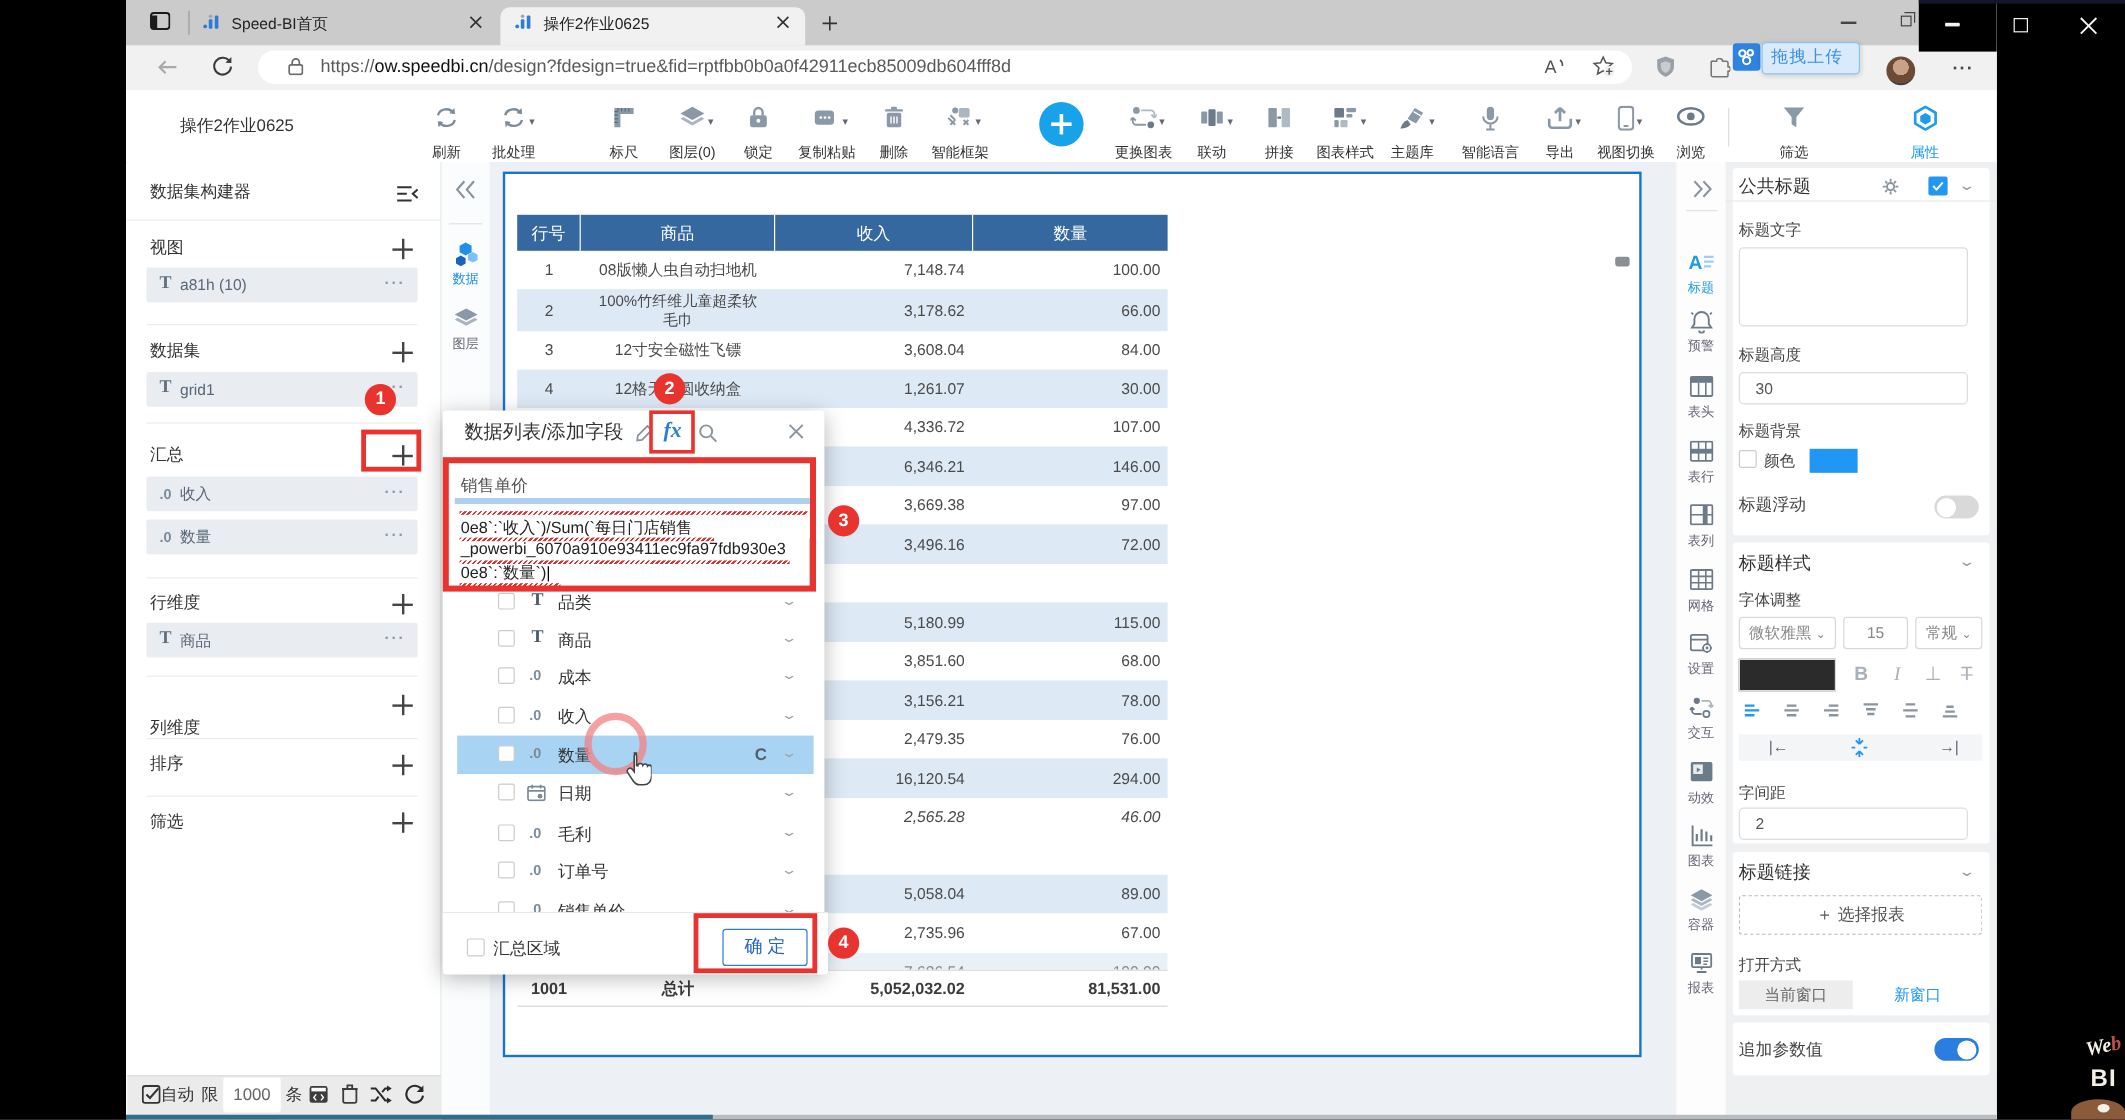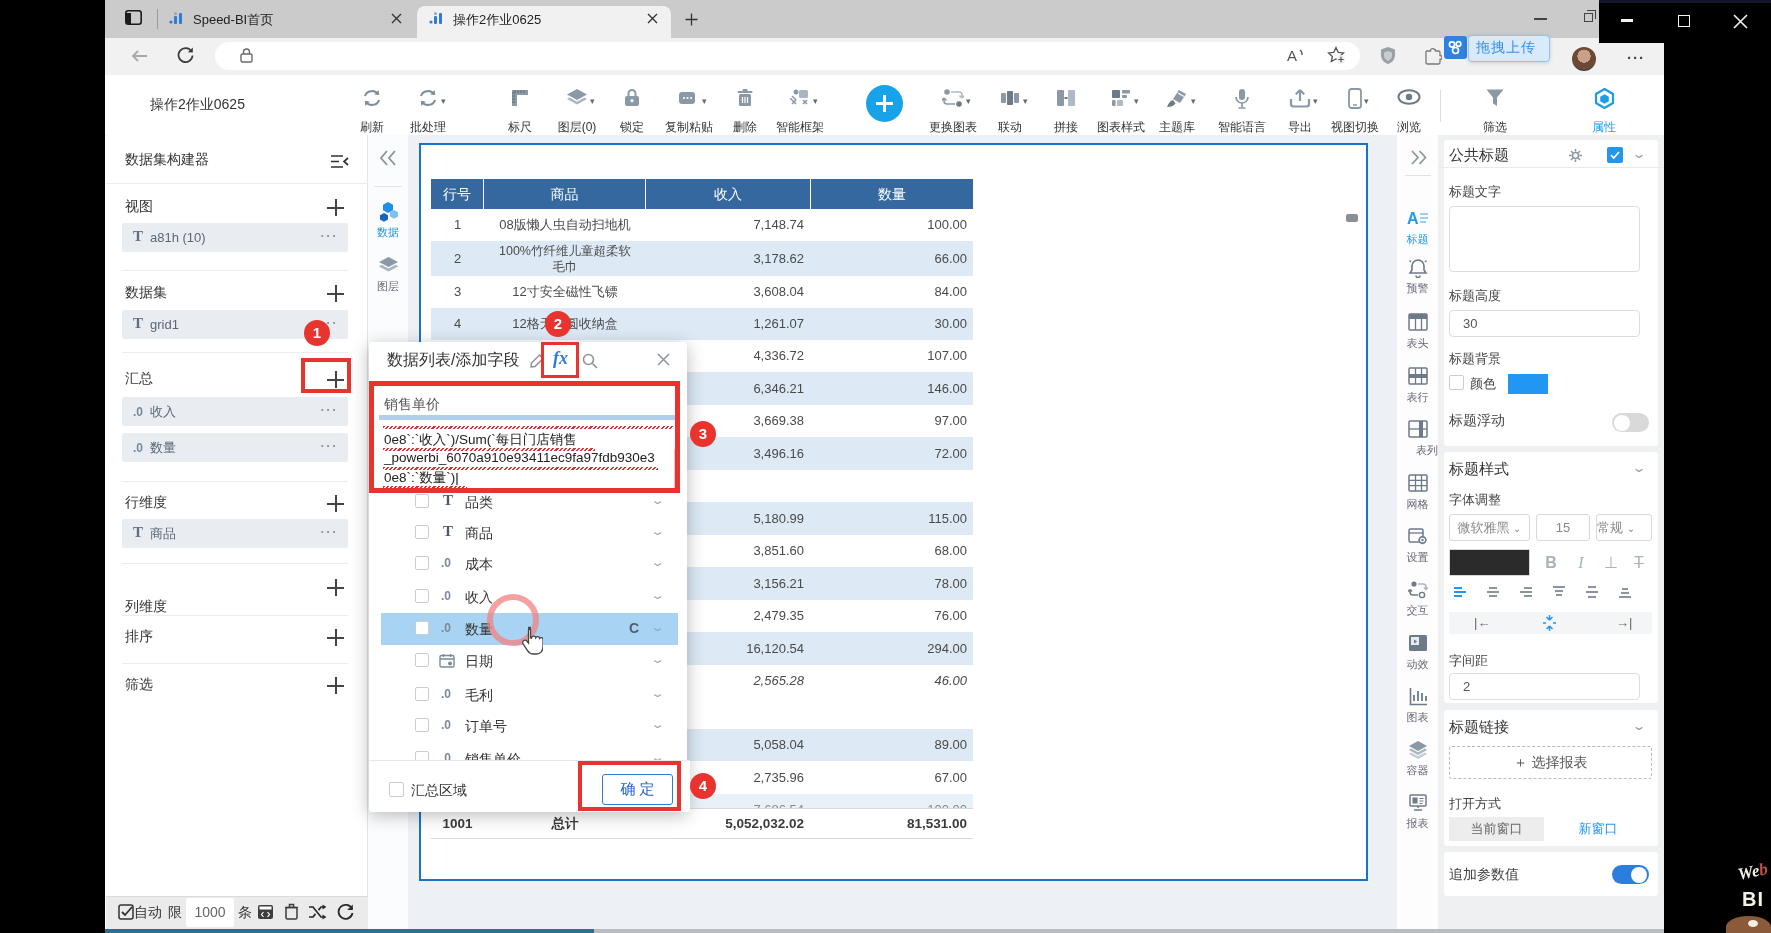--- a/index.html
+++ b/index.html
@@ -109,20 +109,21 @@
     </svg>
   <svg class="abs" style="left:71px;top:46px;" width="19" height="19" viewBox="0 0 19 19">
       <path d="M15.5 5.5 A7 7 0 1 0 16.5 9.5" stroke="#3b3b3b" stroke-width="1.7" fill="none"></path>
       <path d="M16.8 1.5 L16.8 6.5 L11.8 6.2 Z" fill="#3b3b3b"></path>
     </svg>
   <div id="urlpill"></div>
   <svg class="abs" style="left:135px;top:48px;" width="13" height="15" viewBox="0 0 13 15">
       <rect x="1" y="6" width="11" height="8" rx="1.5" fill="none" stroke="#6a6a6a" stroke-width="1.4"></rect>
       <path d="M3.5 6 V4 a3 3 0 0 1 6 0 V6" fill="none" stroke="#6a6a6a" stroke-width="1.4"></path>
     </svg>
+  <div class="abs" style="left:162px;top:47px;font-size:15px;color:#5a5a5a;">https://<span style="color:#111;">ow.speedbi.cn</span>/design?fdesign=true&amp;fid=rptfbb0b0a0f42911ecb85009db604fff8d</div>
   <svg class="abs" style="left:1182px;top:47px;" width="20" height="17" viewBox="0 0 20 17">
       <text x="0" y="14" font-size="15" fill="#555" font-family="Liberation Sans">A</text>
       <path d="M13 3 a4 5 0 0 1 2 5" stroke="#555" stroke-width="1.3" fill="none"></path>
     </svg>
   <svg class="abs" style="left:1222px;top:46px;" width="19" height="19" viewBox="0 0 19 19">
       <path d="M9 1.5 L11.2 6.3 L16.5 6.9 L12.6 10.4 L13.7 15.6 L9 13 L4.3 15.6 L5.4 10.4 L1.5 6.9 L6.8 6.3 Z" fill="none" stroke="#555" stroke-width="1.3"></path>
       <circle cx="14" cy="13.5" r="4.4" fill="#f1f1f1"></circle>
       <path d="M14 10.8 v5.4 M11.3 13.5 h5.4" stroke="#555" stroke-width="1.2"></path>
     </svg>
   <svg class="abs" style="left:1275px;top:46px;" width="16" height="19" viewBox="0 0 16 19">
@@ -599,21 +600,21 @@
             <rect x="1" y="1" width="18" height="16" rx="1" fill="none" stroke="#6d7a88" stroke-width="1.5"></rect>
             <rect x="1" y="7" width="18" height="4" fill="#6d7a88"></rect>
             <path d="M7.5 1 v16 M13.5 1 v16" stroke="#6d7a88" stroke-width="1.3"></path>
           </svg></span></div>
 <div class="stripl" style="top:255px;color:#667;">表行</div>
 <div class="abs" style="left:0;top:285px;width:42px;text-align:center;"><span style="display:inline-block;"><svg width="20" height="18" viewBox="0 0 20 18">
             <rect x="1" y="1" width="18" height="16" rx="1" fill="none" stroke="#6d7a88" stroke-width="1.5"></rect>
             <rect x="11" y="1" width="4" height="16" fill="#6d7a88"></rect>
             <path d="M1 9 h18" stroke="#6d7a88" stroke-width="1.3"></path>
           </svg></span></div>
-<div class="stripl" style="top:308px;color:#667;text-align:right;">表列</div>
+<div class="stripl" style="top:308px;color:#667;">表列</div>
 <div class="abs" style="left:0;top:339px;width:42px;text-align:center;"><span style="display:inline-block;"><svg width="20" height="18" viewBox="0 0 20 18">
             <rect x="1" y="1" width="18" height="16" rx="1" fill="none" stroke="#6d7a88" stroke-width="1.5"></rect>
             <path d="M1 6.3 h18 M1 11.6 h18 M7.5 1 v16 M13.5 1 v16" stroke="#6d7a88" stroke-width="1.3"></path>
           </svg></span></div>
 <div class="stripl" style="top:362px;color:#667;">网格</div>
 <div class="abs" style="left:0;top:392px;width:42px;text-align:center;"><span style="display:inline-block;"><svg width="20" height="19" viewBox="0 0 20 19">
             <rect x="1" y="2" width="14" height="13" rx="1.5" fill="none" stroke="#6d7a88" stroke-width="1.5"></rect>
             <path d="M1 6 h14" stroke="#6d7a88" stroke-width="1.3"></path>
             <circle cx="14.5" cy="13" r="3.2" fill="#fff" stroke="#6d7a88" stroke-width="1.4"></circle>
             <circle cx="14.5" cy="13" r="1.2" fill="#6d7a88"></circle>
@@ -676,21 +677,21 @@
 <div class="rlabel" style="top:277px;font-size:14px;">标题浮动</div>
 <div class="toggle" style="left:174px;top:278px;background:#d9d9d9;">
         <span class="knob" style="left:2px;"></span>
       </div>
 <div class="card" style="top:317px;height:251px;"></div>
 <div class="rtitle" style="top:325px;">标题样式</div>
 <div class="rchev" style="top:326px;">⌄</div>
 <div class="rlabel" style="top:356px;">字体调整</div>
 <div style="position:absolute;background:#fff;border:1px solid #d9d9d9;border-radius:3px;height:27px;line-height:25px;font-size:13px;color:#888;box-sizing:border-box;text-align:center;left:11px;top:379px;width:81px;">微软雅黑 <span style="font-size:10px;">⌄</span></div>
 <div style="position:absolute;background:#fff;border:1px solid #d9d9d9;border-radius:3px;height:27px;line-height:25px;font-size:13px;color:#888;box-sizing:border-box;text-align:center;left:98px;top:379px;width:54px;">15</div>
-<div style="position:absolute;background:#fff;border:1px solid #d9d9d9;border-radius:3px;height:27px;line-height:25px;font-size:13px;color:#888;box-sizing:border-box;left:158px;top:379px;width:56px;">常规 <span style="font-size:10px;">⌄</span></div>
+<div style="position:absolute;background:#fff;border:1px solid #d9d9d9;border-radius:3px;height:27px;line-height:25px;font-size:13px;color:#888;box-sizing:border-box;text-align:center;left:158px;top:379px;width:56px;">常规 <span style="font-size:10px;">⌄</span></div>
 <div class="abs" style="left:11px;top:414px;width:81px;height:27px;background:#2b2b2b;border:1px solid #d9d9d9;box-sizing:border-box;"></div>
 <div style="position:absolute;top:414px;font-size:16px;color:#a9b2ba;width:26px;text-align:center;line-height:27px;left:100px;font-weight:bold;">B</div>
 <div style="position:absolute;top:414px;font-size:16px;color:#a9b2ba;width:26px;text-align:center;line-height:27px;left:130px;font-style:italic;font-family:'Liberation Serif',serif;">I</div>
 <div style="position:absolute;top:414px;font-size:16px;color:#a9b2ba;width:26px;text-align:center;line-height:27px;left:160px;">⊥</div>
 <div style="position:absolute;top:414px;font-size:16px;color:#a9b2ba;width:26px;text-align:center;line-height:27px;left:188px;"><span style="text-decoration:line-through;">T</span></div>
 <svg class="abs" style="left:14px;top:449px;" width="16" height="16" viewBox="0 0 16 16">
         <path d="M2 4 h8 M2 8 h12 M2 12 h8" stroke="#2196f3" stroke-width="2"></path>
       </svg>
 <svg class="abs" style="left:47px;top:449px;" width="16" height="16" viewBox="0 0 16 16">
         <path d="M4 4 h8 M2 8 h12 M4 12 h8" stroke="#8a949e" stroke-width="2"></path>

